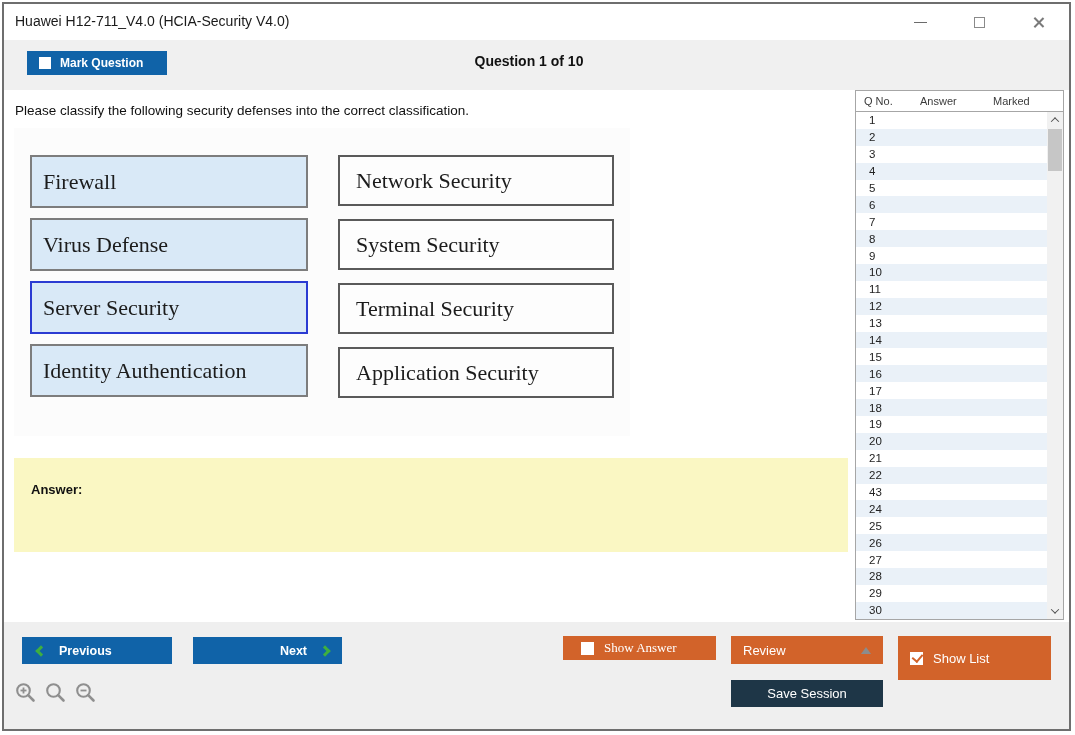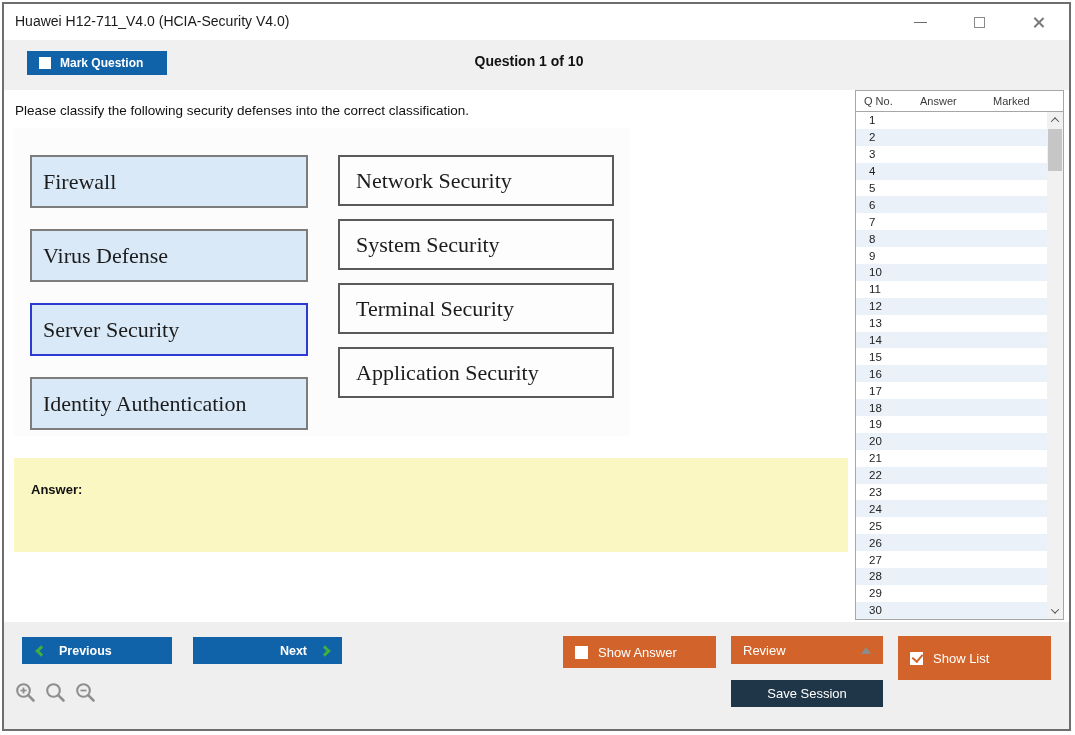--- a/index.html
+++ b/index.html
@@ -23,21 +23,21 @@
   .headerbar { position:absolute; left:0; top:36px; width:100%; height:50px; background:#f0f0f0; }
   .mark-btn { position:absolute; left:23px; top:11px; height:24px; min-width:140px; background:var(--accent_blue);
               color:#fff; font-weight:bold; font-size:12px; display:flex; align-items:center; padding:0 12px; cursor:pointer; }
   .cbx { width:12px; height:12px; background:#fff; display:inline-block; margin-right:9px; position:relative; flex:0 0 auto; }
   .q-counter { position:absolute; left:12px; top:13px; width:1026px; text-align:center; font-size:14px; font-weight:bold; color:#111; }
 
   
   .prompt { position:absolute; left:11px; top:99px; font-size:13.5px; color:#111; }
   .img-area { position:absolute; left:10px; top:124px; width:616px; height:308px; background:#fcfcfc; }
   .col { position:absolute; display:flex; flex-direction:column; }
-  .col-left  { left:16px; top:27px; gap:21px; }
+  .col-left  { left:16px; top:27px; gap:10px; }
   .col-right { left:324px; top:27px; gap:13px; }
   .dragbox { width:278px; height:53px; background:var(--item_fill); border:2px solid #7d7d7d;
              display:flex; align-items:center; padding-left:11px; cursor:pointer; }
   .dragbox.selected { border:2.5px solid var(--highlight_border); }
   .dropbox { width:276px; height:51px; background:#fdfdfd; border:2px solid #5a5a5a;
              display:flex; align-items:center; padding-left:16px; cursor:pointer; }
   .boxlabel { font-family:"Liberation Serif", serif; font-size:22px; color:#1c1c1c; white-space:nowrap; }
 
   .answer-box { position:absolute; left:10px; top:454px; width:834px; height:94px; background:var(--answer_bg); }
   .answer-label { position:absolute; left:17px; top:24px; font-size:13px; font-weight:bold; color:#111; }
@@ -63,21 +63,21 @@
   .bottombar { position:absolute; left:0; top:618px; width:100%; height:111px; background:#efefef; }
   .btn { position:absolute; display:flex; align-items:center; color:#fff; cursor:pointer; font-size:13px; }
   .btn-blue { background:var(--accent_blue); font-weight:bold; font-size:12.5px; }
   .btn-orange { background:var(--accent_orange); }
   .btn-navy { background:var(--accent_navy); justify-content:center; }
   .btn-prev { left:18px; top:15px; width:150px; height:27px; padding-left:15px; }
   .btn-next { left:189px; top:15px; width:149px; height:27px; justify-content:flex-end; padding-right:13px; }
   .chev { width:8px; height:8px; border:0 solid var(--accent_green); flex:0 0 auto; }
   .chev.left  { border-left-width:3px; border-bottom-width:3px; transform:rotate(45deg); margin-right:14px; }
   .chev.right { border-right-width:3px; border-top-width:3px; transform:rotate(45deg); margin-left:14px; }
-  .btn-show-answer { left:559px; top:14px; width:153px; height:32px; padding-left:12px; }
+  .btn-show-answer { left:559px; top:14px; width:153px; height:24px; padding-left:18px;font-family:Liberation Serif, serif; }
   .btn-review { left:727px; top:14px; width:152px; height:28px; padding-left:12px; justify-content:space-between; padding-right:12px; }
   .btn-show-list { left:894px; top:14px; width:153px; height:44px; padding-left:12px; }
   .ocbx { width:13px; height:13px; background:#fff; margin-right:10px; position:relative; flex:0 0 auto; }
   .ocbx.checked::after { content:""; position:absolute; left:3.5px; top:0.5px; width:5px; height:8px;
         border-right:2.2px solid var(--accent_orange); border-bottom:2.2px solid var(--accent_orange); transform:rotate(40deg); }
   .tri-up { width:0; height:0; border-left:5px solid transparent; border-right:5px solid transparent;
             border-bottom:7px solid #8c8c8c; }
   .btn-save { left:727px; top:58px; width:152px; height:27px; }
   .btn-end  { left:894px; top:58px; width:153px; height:27px; }
   .zoom-tools { position:absolute; left:10px; top:59px; display:flex; gap:7px; }
@@ -218,21 +218,21 @@
         <div class="qrow">
         <span class="qnum">20</span>
       </div>
         <div class="qrow">
         <span class="qnum">21</span>
       </div>
         <div class="qrow">
         <span class="qnum">22</span>
       </div>
         <div class="qrow">
-        <span class="qnum">23</span>
+        <span class="qnum">43</span>
       </div>
         <div class="qrow">
         <span class="qnum">24</span>
       </div>
         <div class="qrow">
         <span class="qnum">25</span>
       </div>
         <div class="qrow">
         <span class="qnum">26</span>
       </div>

